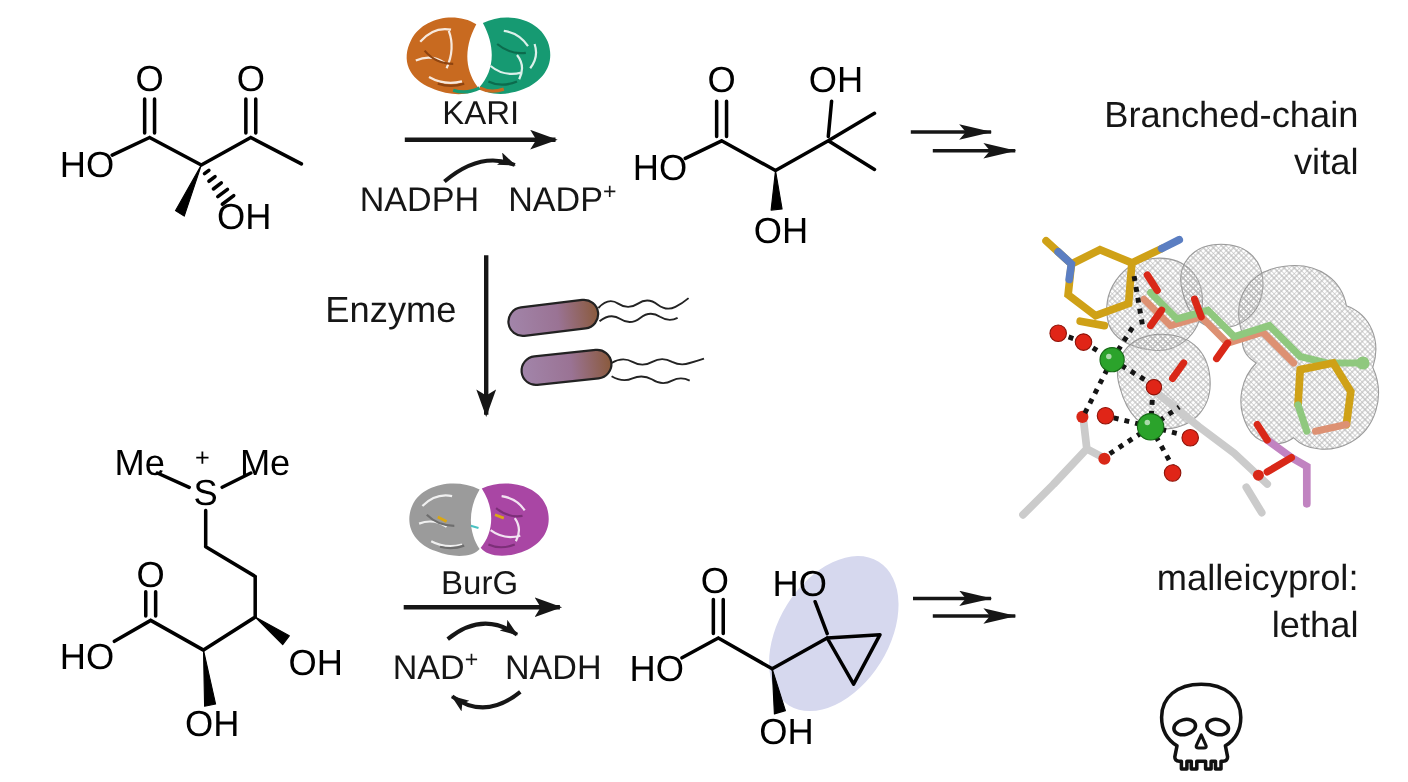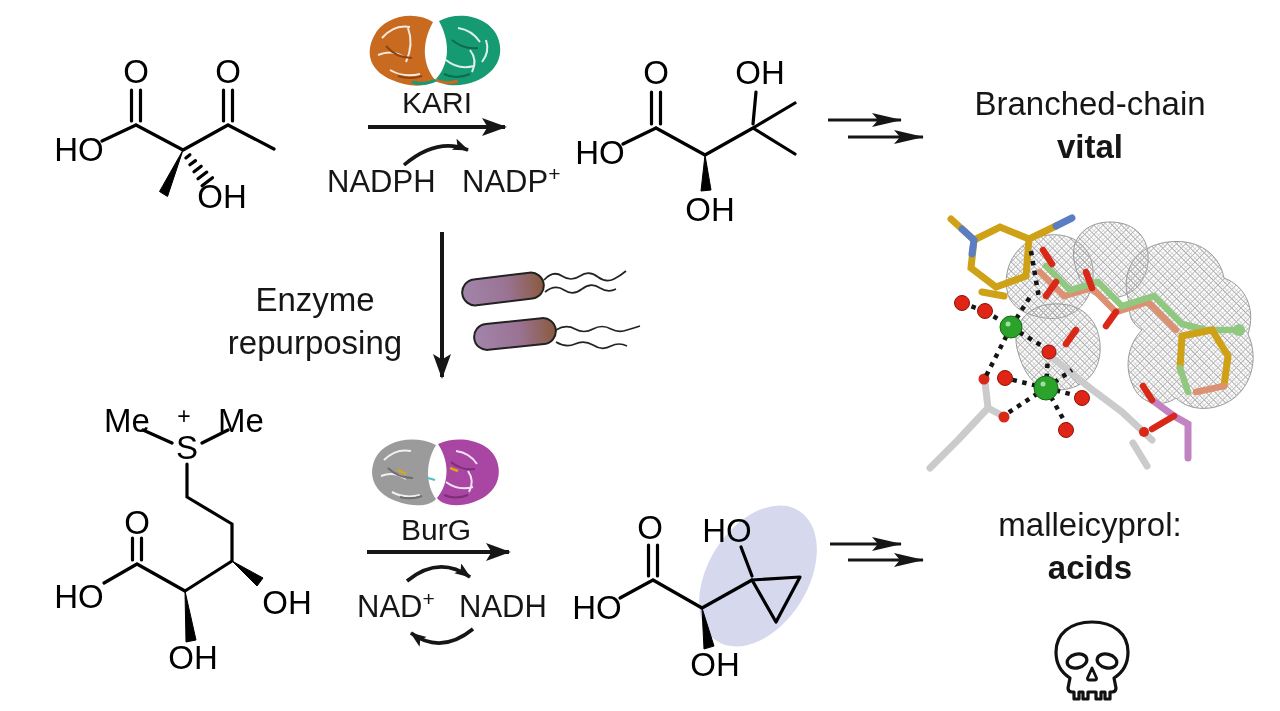--- a/index.html
+++ b/index.html
@@ -1,20 +1,20 @@
 <!DOCTYPE html>
 <html><head>
 <meta charset="utf-8">
 <style>
   html,body{margin:0;padding:0;background:#fff;}
   .canvas{position:relative;width:1280px;height:711px;background:#fff;overflow:hidden;
           font-family:"Liberation Sans","DejaVu Sans",sans-serif;color:#111;}
   .layer{position:absolute;left:0;top:0;}
-  .tb{position:absolute;text-align:center;font-size:33px;line-height:43px;color:#161616;}
-  .tb .b{font-weight:bold;}
+  .tb{position:absolute;text-align:right;font-size:33px;line-height:43px;color:#161616;}
+  .tb .b{font-weight:normal;}
   .atom{font-size:33px;fill:#000;}
   .atom-sm{font-size:23px;fill:#000;}
   .rxn{font-size:30px;fill:#161616;}
   .cof{font-size:31px;fill:#161616;}
   .sup{font-size:21px;}
   .bond{stroke:#000;stroke-width:3.2;stroke-linecap:round;fill:none;}
   .wedge{fill:#000;stroke:#000;stroke-width:1;stroke-linejoin:round;}
   .arrow{stroke:#161616;stroke-width:4;fill:none;}
   .darrow{stroke:#161616;stroke-width:3.2;fill:none;}
   .carrow{stroke:#161616;stroke-width:3.6;fill:none;}
@@ -224,24 +224,23 @@
     <ellipse cx="1107" cy="661" rx="10" ry="6.8" transform="rotate(14 1107 661)"></ellipse>
     <path stroke-width="2.8" d="M1092 668 L1087.5 678 Q1087 680 1089.5 680 L1094.5 680 Q1097 680 1096.5 678 Z"></path>
   </g>
 </svg>
 
 <div class="tb" style="left:945px;top:82px;width:290px;">
   <div>Branched-chain</div>
   <div class="b">vital</div>
 </div>
 
-<div class="tb" style="left:215px;top:278px;width:200px;">
+<div class="tb" style="left:215px;top:260px;width:200px;">
   <div>Enzyme</div>
-  <div>repurposing</div>
 </div>
 
 
 <div class="tb" style="left:945px;top:503px;width:290px;">
   <div>malleicyprol:</div>
-  <div class="b">acids</div>
+  <div class="b">lethal</div>
 </div>
 
 </div>
 
 </body></html>

